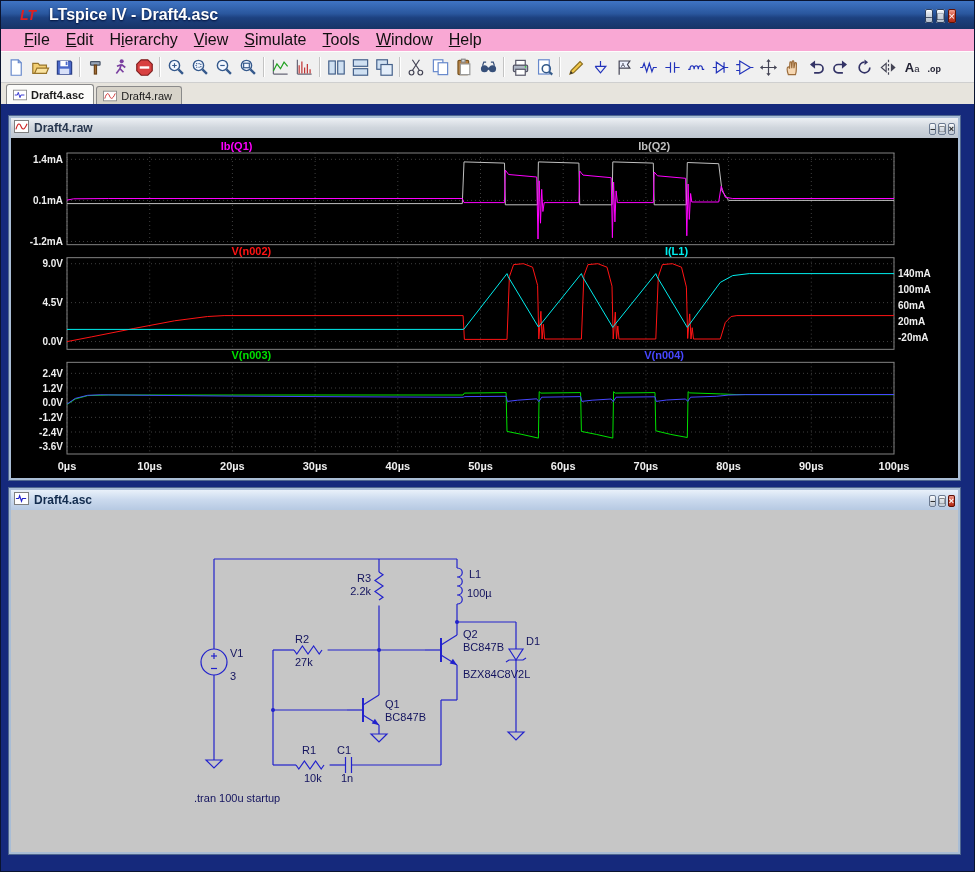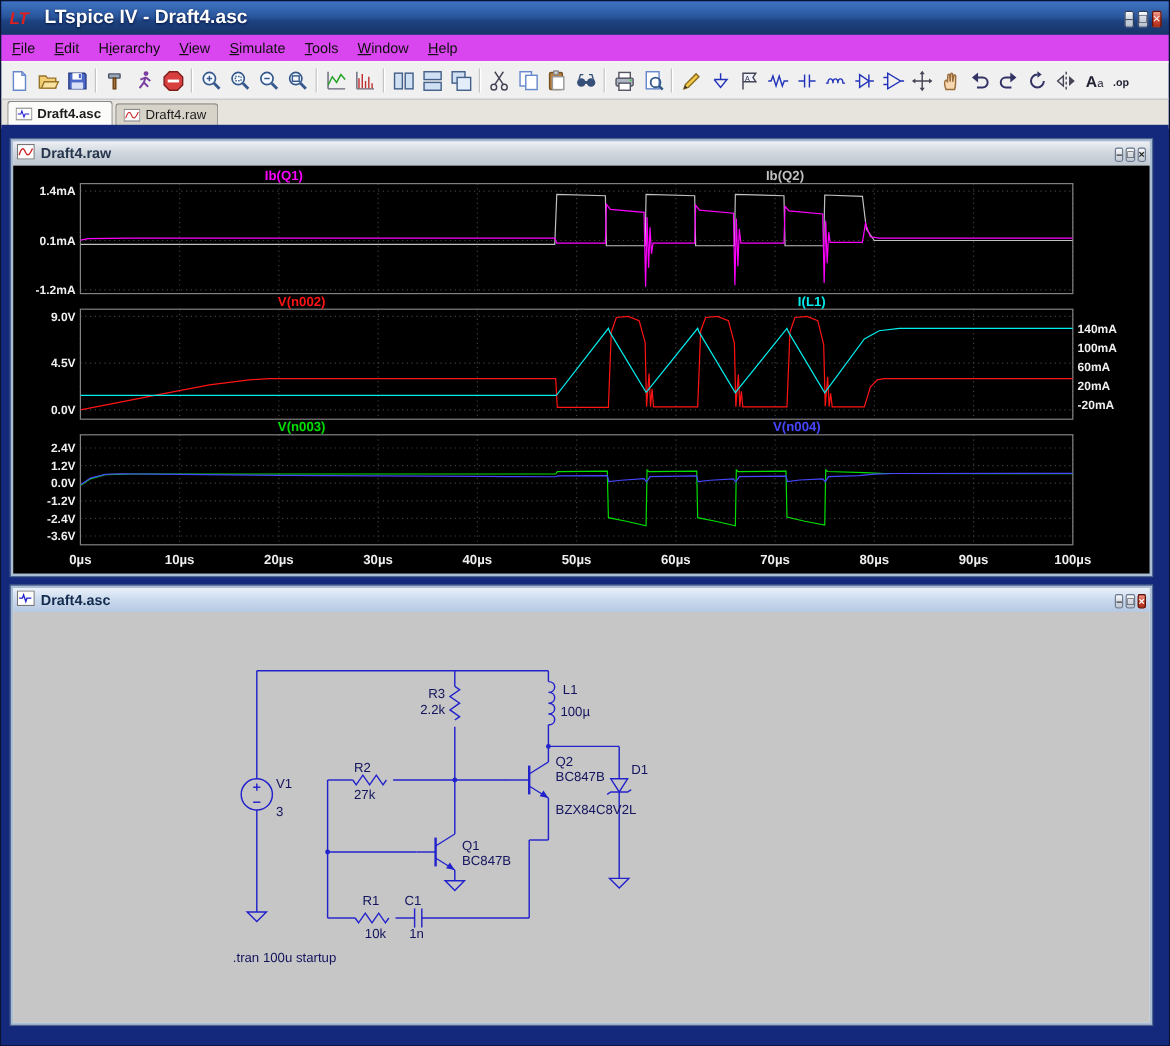--- a/index.html
+++ b/index.html
@@ -1,29 +1,29 @@
 <!DOCTYPE html>
 <html><head>
 <meta charset="utf-8">
 <style>
   html,body{margin:0;padding:0;background:#555;}
   #app{position:relative;width:975px;height:872px;font-family:"Liberation Sans",sans-serif;
        background:#15297c;overflow:hidden;border:1px solid #0a1430;box-sizing:border-box;}
   
   #titlebar{height:28px;background:linear-gradient(180deg,#3f74c4 0%,#2a579e 45%,#1d4180 60%,#173467 100%);
-            display:flex;align-items:center;padding:0 6px;gap:6px;}
+            display:flex;align-items:center;padding:0 18px;gap:6px;}
   #logo svg{display:block;}
   #title-text{color:#fff;font-size:16px;font-weight:bold;flex:1;text-shadow:0 1px 2px #001038;}
   .wbtn{width:25px;height:17px;margin-left:3px;background:linear-gradient(#f5f7fa,#cfd6e0 45%,#b7c1cf);
         border:1px solid #2c3e5e;border-radius:2px;color:#1b2740;font-size:11px;line-height:14px;
         text-align:center;box-shadow:inset 0 1px 0 #fff;}
   .wbtn.red{background:linear-gradient(#f2a192,#d4523d 45%,#b22d18);color:#fff;border-color:#5f1206;box-shadow:none;}
   
-  #menubar{height:22px;background:#d946ef;display:flex;align-items:center;padding:0 1px;
-           font-size:12px;color:#101010;}
+  #menubar{height:22px;background:#f9a8d4;display:flex;align-items:center;padding:0 15px;
+           font-size:16px;color:#101010;}
   .menu-item{padding:3px 8px;}
   
   #toolbar{height:30px;background:#f0f0f0;display:flex;align-items:center;padding:0 3px;
            border-top:1px solid #fdfdfd;border-bottom:1px solid #cfcfcf;}
   .tb{width:24px;height:24px;display:flex;align-items:center;justify-content:center;}
   .tb svg{width:19px;height:19px;}
   .tb-sep{width:0;height:20px;border-left:1px solid #c4c4c4;border-right:1px solid #fff;margin:0 3px;}
   
   #tabbar{height:23px;background:#e7e4dd;display:flex;align-items:flex-end;padding:0 5px;
           border-bottom:1px solid #979797;gap:2px;}

